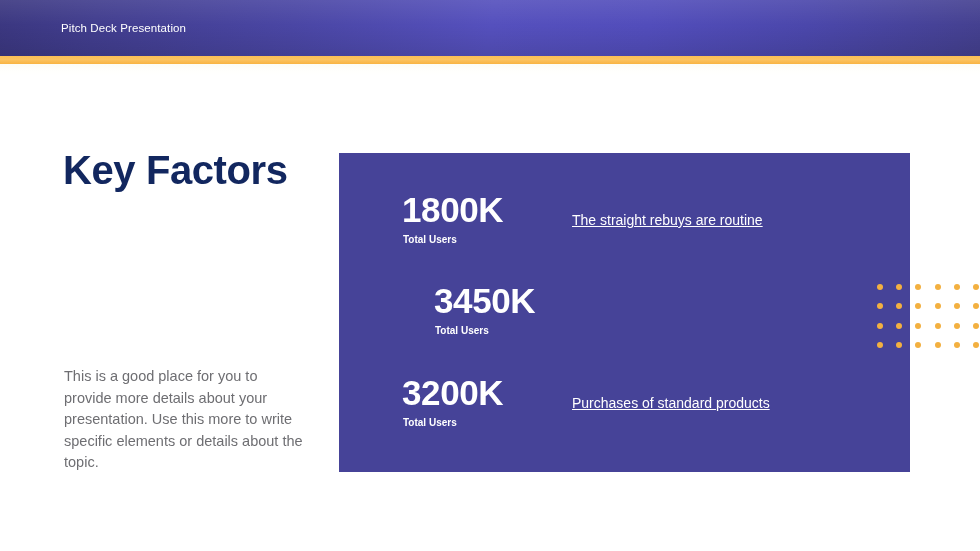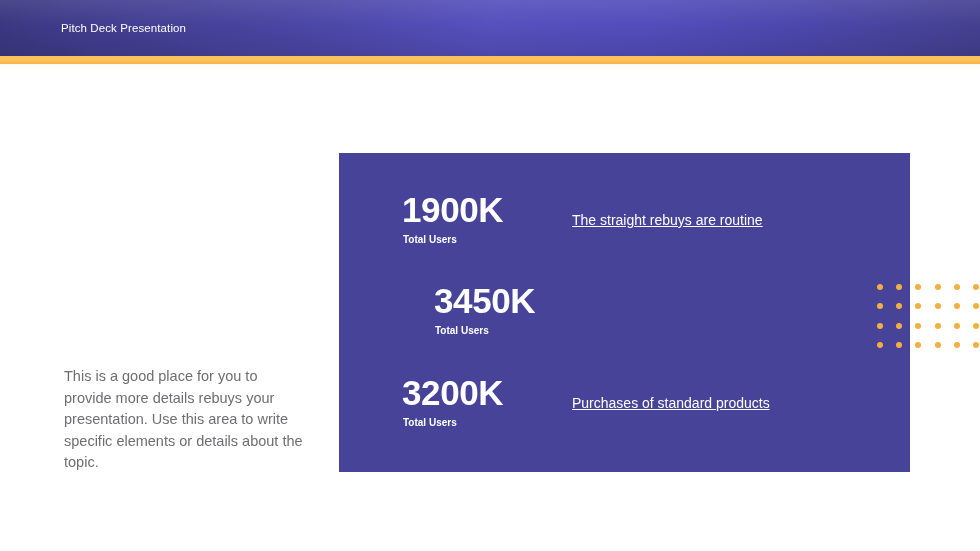--- a/index.html
+++ b/index.html
@@ -148,27 +148,28 @@
 <body>
 
 <div id="slide">
 
   <div id="header-bar">
     <div id="header-title">Pitch Deck Presentation</div>
   </div>
   <div id="accent-bar"></div>
   <div id="accent-glow"></div>
 
-
-  <div id="body-copy" style="color: rgb(110, 110, 114);">This is a good place for you to provide more details rebuys your presentation. Use this area to write specific elements or details about the topic.</div>
+  <div id="page-title" style="color: rgb(18, 39, 95);">Key Factors</div>
+
+  <div id="body-copy" style="color: rgb(110, 110, 114);">This is a good place for you to provide more details about your presentation. Use this more to write specific elements or details about the topic.</div>
 
   <div id="stats-panel" style="background: rgb(70, 67, 152);">
 
     <div class="stat-row" id="stat-row-0">
-      <div class="stat-value">1900K</div>
+      <div class="stat-value">1800K</div>
       <div class="stat-label">Total Users</div>
       <div class="stat-desc">The straight rebuys are routine</div>
     </div>
 
     <div class="stat-row" id="stat-row-1">
       <div class="stat-value">3450K</div>
       <div class="stat-label">Total Users</div>
     </div>
 
     <div class="stat-row" id="stat-row-2">

